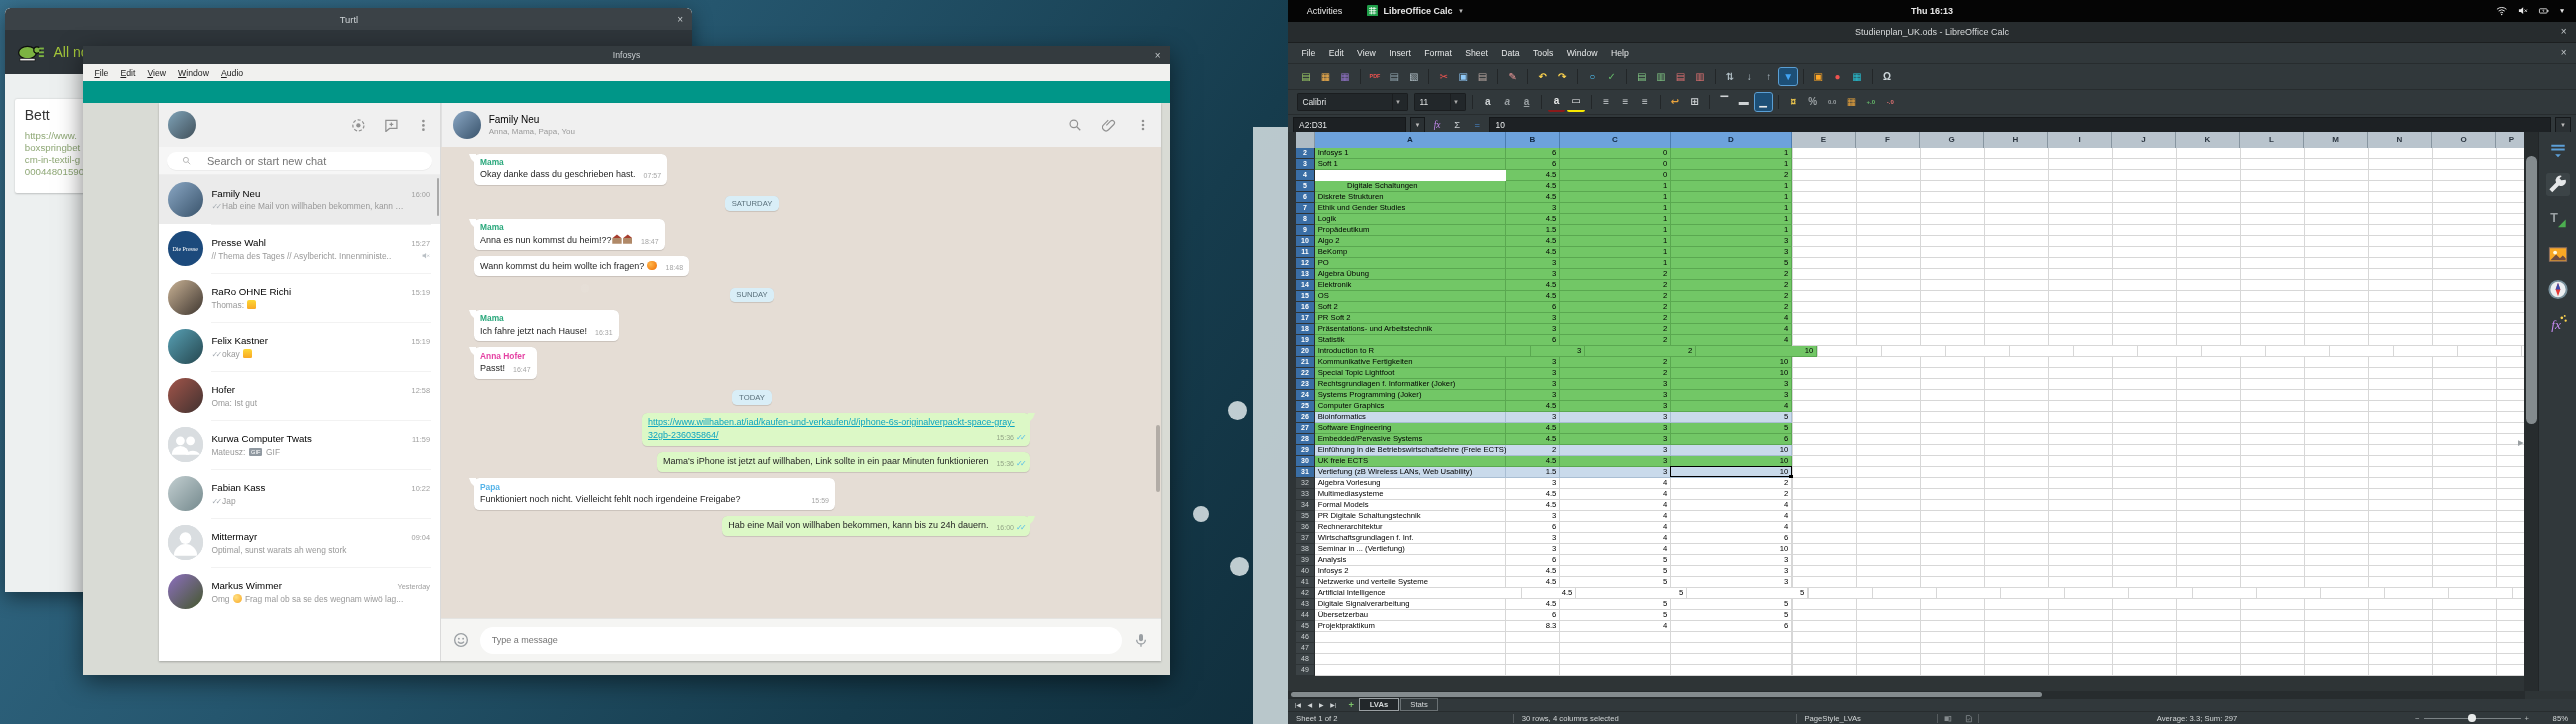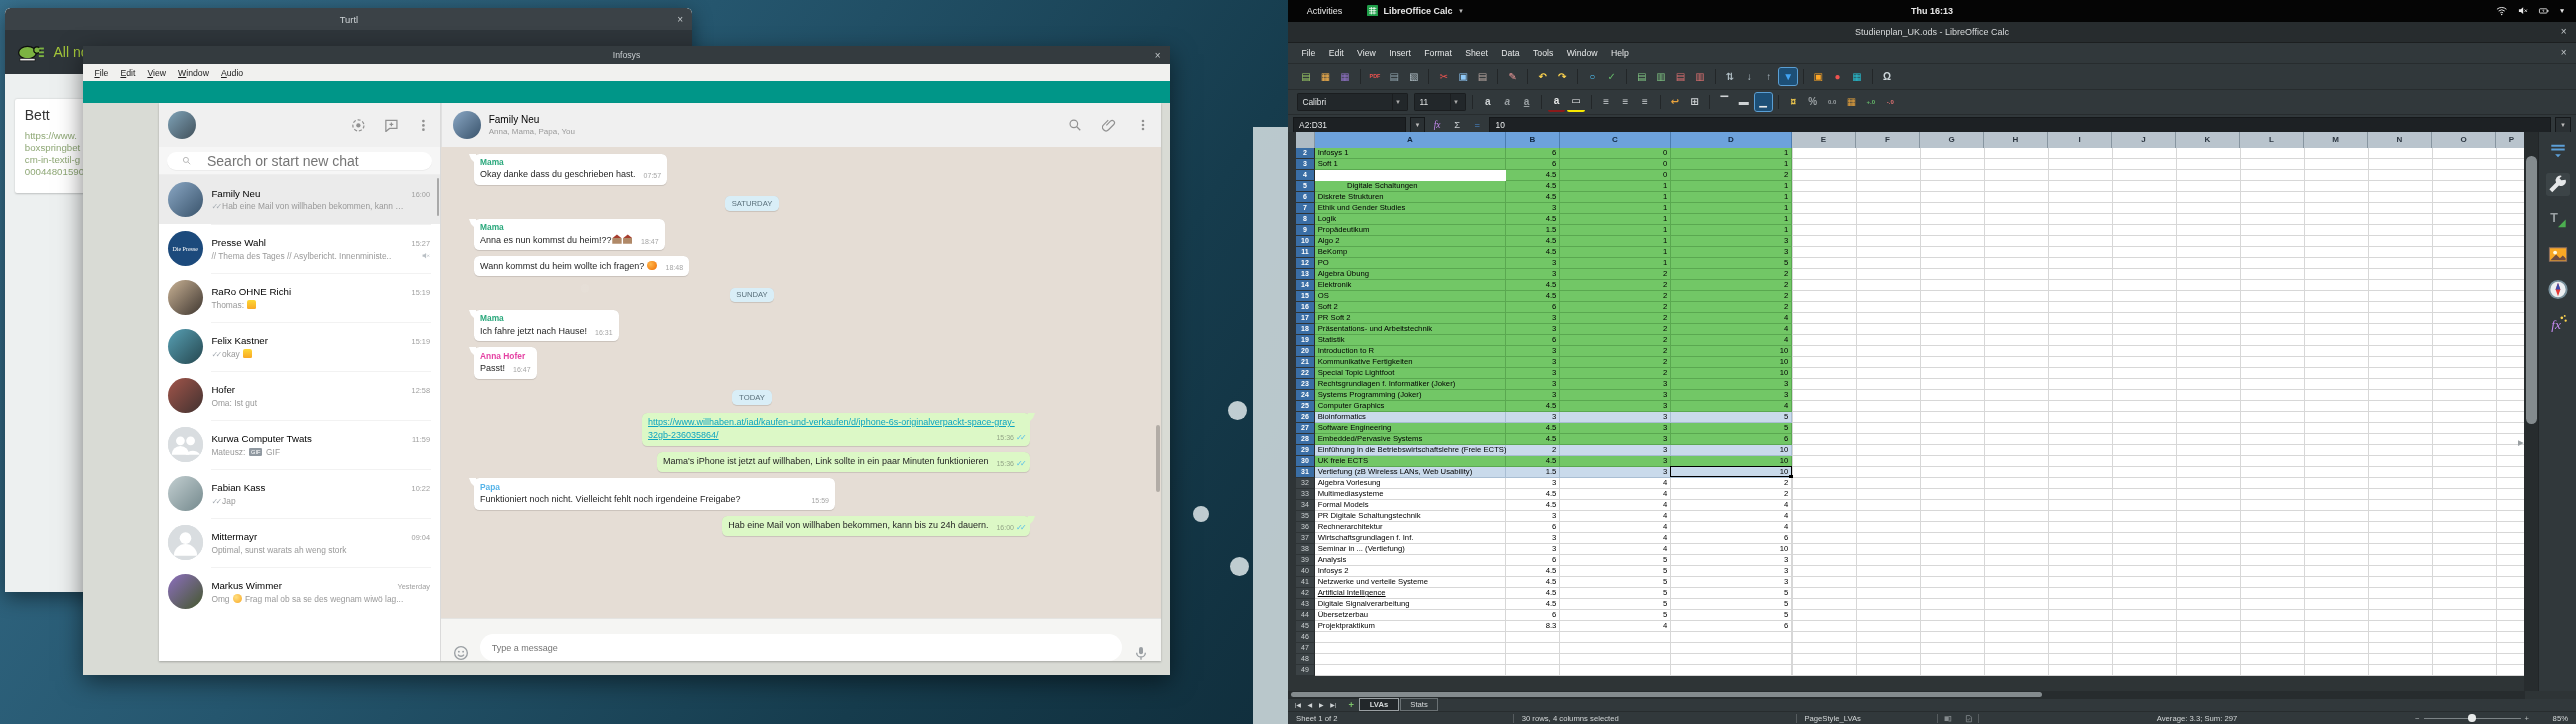--- a/index.html
+++ b/index.html
@@ -41,21 +41,21 @@
   .wa-avatar{border-radius:50%;flex:none;position:relative;overflow:hidden;}
   .wa-avatar.presse{background:#1c4a7c;display:flex;align-items:center;justify-content:center;}
   .wa-avatar.presse span{color:#fff;font-family:"Liberation Serif",serif;font-size:6px;white-space:nowrap;}
   .wa-avatar.gray{background:#d9dde0;color:#fff;}
   .wa-avatar svg{position:absolute;inset:0;width:100%;height:100%;}
   .side-icons{margin-left:auto;display:flex;gap:17.4px;color:#919191;align-items:center;}
   .side-icons .ic{width:14.8px;height:14.8px;}
   .wa-search-wrap{height:27px;background:#f6f6f6;border-bottom:0.7px solid #eee;display:flex;align-items:center;
     padding:0 8px;flex:none;}
   .wa-search{flex:1;height:18px;background:#fff;border:none;border-radius:9.4px;padding:0 8px 0 40px;
-    font-size:14px;color:#333;outline:none;box-shadow:0 0.7px 0.7px rgba(0,0,0,.06);}
+    font-size:11px;color:#333;outline:none;box-shadow:0 0.7px 0.7px rgba(0,0,0,.06);}
   .wa-search-icon{position:absolute;margin-left:14.8px;width:9.4px;height:9.4px;color:#a8a8a8;pointer-events:none;}
   .chat-list{flex:1;overflow:hidden;position:relative;}
   .chat-item{height:49px;display:flex;align-items:center;padding:0 8.7px;box-sizing:border-box;gap:8.7px;}
   .chat-item.selected{background:#ebebeb;}
   .chat-main{flex:1;min-width:0;border-top:0.7px solid #f2f2f2;height:100%;display:flex;flex-direction:column;
     justify-content:center;padding-right:1.3px;}
   .chat-item:first-child .chat-main{border-top:none;}
   .chat-row1{display:flex;align-items:baseline;}
   .chat-name{font-size:9.7px;color:#000;flex:1;white-space:nowrap;overflow:hidden;}
   .chat-time{font-size:7.4px;color:#a0a0a0;flex:none;}
@@ -90,21 +90,21 @@
     border-top-color:#dcf8c6;border-left-color:#dcf8c6;border-right-width:2.7px;}
   .msg-author{font-size:8.4px;font-weight:bold;margin-bottom:1.3px;}
   .msg-body{display:inline;line-height:12.7px;word-break:break-word;}
   .msg-body.link{color:#0da5c0;text-decoration:underline;}
   .msg-meta{display:inline-block;float:right;margin:4px 0 0 8px;font-size:7px;color:#a5a5a5;}
   .msg.out .msg-meta{color:#93a588;}
   .msg .ticks.blue{color:#53bdeb;margin:0 0 0 2px;}
   .date-chip{align-self:center;background:#d9eef7;color:#5a707b;font-size:7.7px;border-radius:4.7px;
     padding:2.7px 6.7px;margin:5.4px 0 8px 0;box-shadow:0 0.7px 0.7px rgba(0,0,0,.12);}
   .msg-scrollbar{position:absolute;right:1.3px;top:278px;width:3.4px;height:67px;background:rgba(0,0,0,.22);border-radius:2px;}
-  .composer{height:42px;background:#f5f5f3;border-top:0.7px solid #e4e4e2;display:flex;align-items:flex-end;
+  .composer{height:42px;background:#f5f5f3;border-top:0.7px solid #e4e4e2;display:flex;align-items:center;
     padding:0 12px;gap:10.7px;flex:none;}
   .composer .ic{width:16px;height:16px;color:#9a9fa3;flex:none;}
   .composer-input{flex:1;height:27px;border-radius:13.4px;border:none;background:#fff;padding:0 12px;
     font-size:9px;color:#444;outline:none;}
   .emj{display:inline-block;width:9.4px;height:9.4px;border-radius:50%;vertical-align:-1.3px;margin:0 0.7px;
     background:radial-gradient(circle at 35% 35%,#ffe082,#f9a825);}
   .emj.thumb{border-radius:2px 2px 1.3px 1.3px;background:linear-gradient(#fdd835,#f9a825);}
   .emj.house{border-radius:0;background:linear-gradient(#a63e2e 0 40%,#b08968 40%);
     clip-path:polygon(50% 0,100% 40%,100% 100%,0 100%,0 40%);}
   .emj.fox{background:radial-gradient(circle at 35% 35%,#ffb74d,#ef6c00);}
@@ -781,21 +781,21 @@
             <div class="grow">
               <div class="rn sel">19</div>
               <div class="gc green" style="width: 191px;">Statistik</div>
               <div class="gc num green" style="width: 54px;">6</div>
               <div class="gc num green" style="width: 111px;">2</div>
               <div class="gc num green" style="width: 121px;">4</div>
               <div class="gc-rest"></div>
             </div>
             <div class="grow">
               <div class="rn sel">20</div>
-              <div class="gc green" style="width: 191px;">Introduction to R</div>
+              <div class="gc green" style="width: 216px;">Introduction to R</div>
               <div class="gc num green" style="width: 54px;">3</div>
               <div class="gc num green" style="width: 111px;">2</div>
               <div class="gc num green" style="width: 121px;">10</div>
               <div class="gc-rest"></div>
             </div>
             <div class="grow">
               <div class="rn sel">21</div>
               <div class="gc green" style="width: 191px;">Kommunikative Fertigkeiten</div>
               <div class="gc num green" style="width: 54px;">3</div>
               <div class="gc num green" style="width: 111px;">2</div>
@@ -957,21 +957,21 @@
             <div class="grow">
               <div class="rn">41</div>
               <div class="gc" style="width: 191px;">Netzwerke und verteile Systeme</div>
               <div class="gc num" style="width: 54px;">4.5</div>
               <div class="gc num" style="width: 111px;">5</div>
               <div class="gc num" style="width: 121px;">3</div>
               <div class="gc-rest"></div>
             </div>
             <div class="grow">
               <div class="rn">42</div>
-              <div class="gc" style="width: 191px; text-decoration: underline;">Artificial Intelligence</div>
+              <div class="gc" style="width: 207px;">Artificial Intelligence</div>
               <div class="gc num" style="width: 54px;">4.5</div>
               <div class="gc num" style="width: 111px;">5</div>
               <div class="gc num" style="width: 121px;">5</div>
               <div class="gc-rest"></div>
             </div>
             <div class="grow">
               <div class="rn">43</div>
               <div class="gc" style="width: 191px;">Digitale Signalverarbeitung</div>
               <div class="gc num" style="width: 54px;">4.5</div>
               <div class="gc num" style="width: 111px;">5</div>

